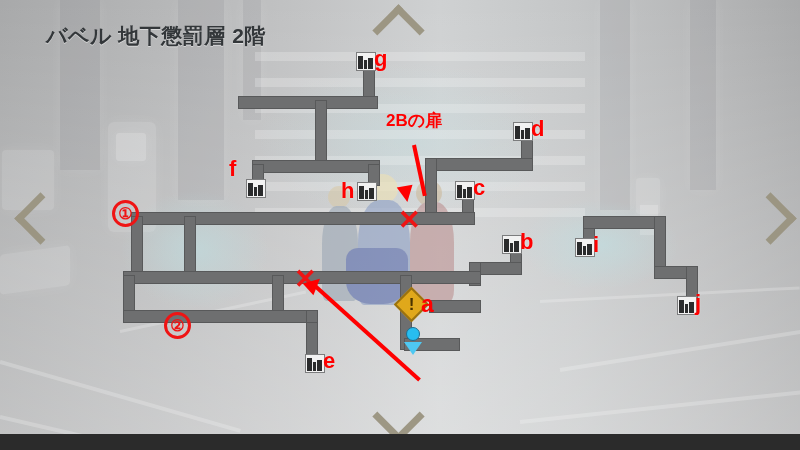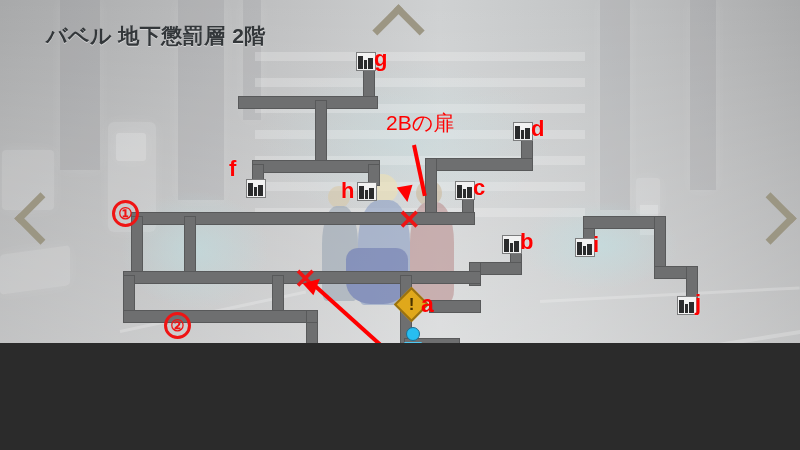--- a/index.html
+++ b/index.html
@@ -3,21 +3,21 @@
 <meta charset="utf-8">
 <style>
   html, body {
     margin: 0;
     padding: 0;
     background: #2b2b2b;
   }
   #screen {
     position: relative;
     width: 800px;
-    height: 343px;
+    height: 434px;
     overflow: hidden;
     font-family: "Liberation Sans", sans-serif;
     background: #e5e5e5;
   }
 
   
   .bg-layer {
     position: absolute;
     inset: 0;
     overflow: hidden;
@@ -211,22 +211,22 @@
     position: absolute;
     width: 0; height: 0;
     border-left: 9px solid transparent;
     border-right: 9px solid transparent;
     border-top: 13px solid #4ec8f2;
   }
 
   
   .anno {
     position: absolute;
-    font-size: 21px;
-    font-weight: 400;
+    font-size: 17px;
+    font-weight: 700;
     color: #ff0000;
     white-space: nowrap;
     line-height: 1;
   }
   .anno-line {
     position: absolute;
     height: 4px;
     background: #ff0000;
     transform-origin: left center;
   }

